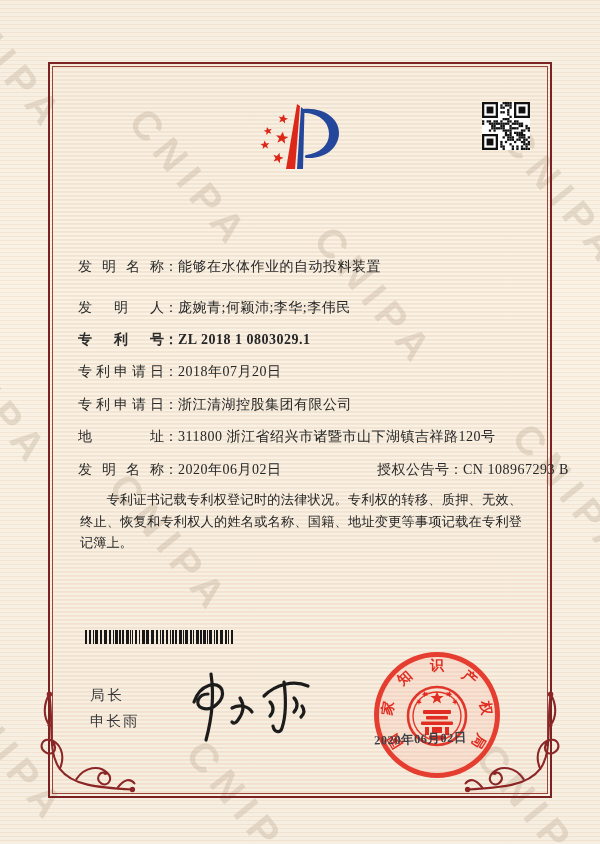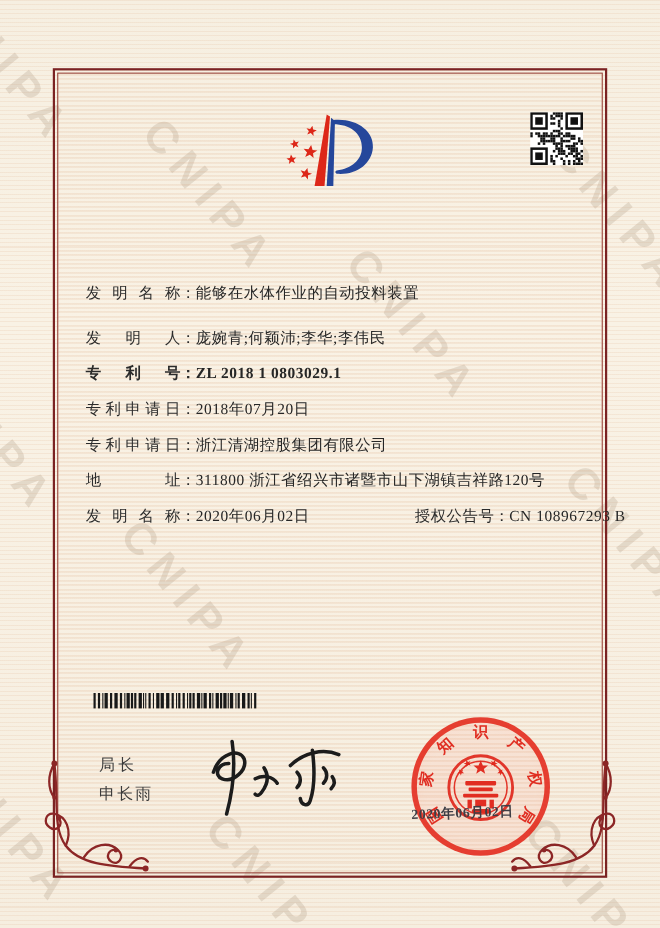--- a/index.html
+++ b/index.html
@@ -249,20 +249,21 @@
     </div>
 
   <div class="grant-pair" style="left:78px;top:461px;">
     <span class="flabel">发明名称</span><span class="fcolon">：</span><span class="fvalue">2020年06月02日</span>
   </div>
   <div class="grant-pair" style="left:377px;top:461px;">
     <span class="flabel" style="width:72px">授权公告号</span><span class="fcolon">：</span><span class="fvalue">CN 108967293 B</span>
   </div>
 
   <div class="body-text">
+    <p>专利证书记载专利权登记时的法律状况。专利权的转移、质押、无效、终止、恢复和专利权人的姓名或名称、国籍、地址变更等事项记载在专利登记簿上。</p>
   </div>
 
   <div class="barcode" id="barcode">
       <div class="bar" style="width: 2px;"></div>
       <div class="gap" style="width: 2px;"></div>
       <div class="bar" style="width: 2px;"></div>
       <div class="gap" style="width: 2px;"></div>
       <div class="bar" style="width: 1px;"></div>
       <div class="gap" style="width: 1px;"></div>
       <div class="bar" style="width: 3px;"></div>

